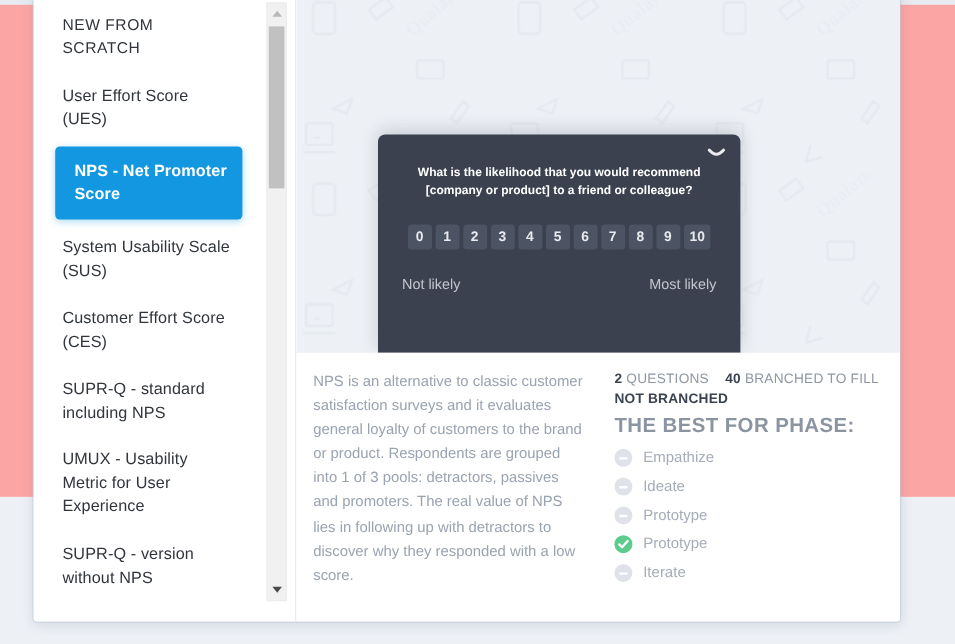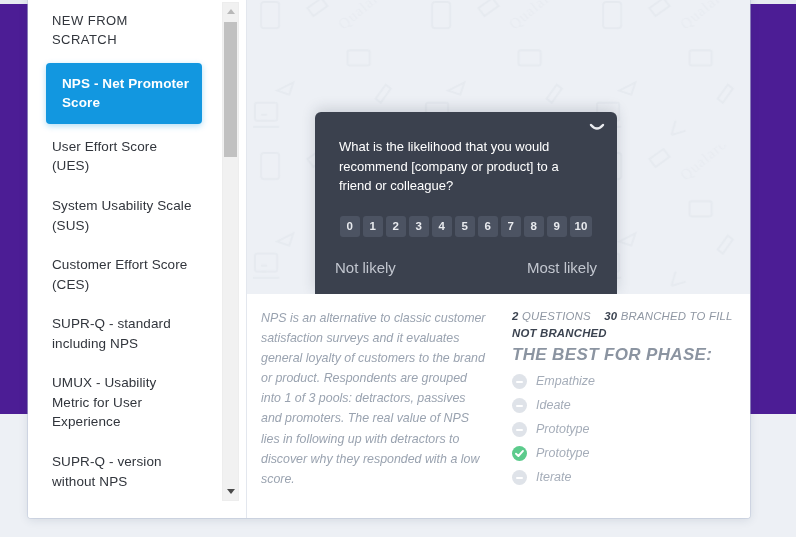--- a/index.html
+++ b/index.html
@@ -7,21 +7,21 @@
     width: 796px; height: 537px;
     overflow: hidden;
     background: #edf0f5;
     font-family: "Liberation Sans", sans-serif;
   }
 
   
   #page {
     position: relative;
     width: 796px; height: 414px;
-    background: #4c1d95;
+    background: #fca5a5;
   }
   #page:before{
     content:"";
     position:absolute; left:0; right:0; top:0; height:4px;
     background:#e7ebf1;
   }
 
   
   #modal {
     position: absolute;
@@ -127,23 +127,24 @@
     box-shadow: 0 -3px 14px rgba(40,50,70,.18);
     padding: 14px 18px 0 18px;
   }
   #collapse-icon {
     position: absolute; right: 12px; top: 10px;
     width: 16px; height: 12px; cursor: pointer;
   }
   #survey-q {
     margin-top: 11px;
     color: #ffffff;
-    font-size: 13px;
-    font-weight: normal;
+    font-size: 10px;
+    font-weight: bold;
     line-height: 1.5;
+    text-align: center;
     padding: 0 6px;
   }
   #scale {
     margin-top: 20px;
     display: flex;
     justify-content: center;
     gap: 3px;
   }
   .scale-btn {
     min-width: 20px;
@@ -155,29 +156,28 @@
     font-weight: bold;
     display: flex; align-items: center; justify-content: center;
     padding: 0 5px;
     cursor: pointer;
   }
   #anchors {
     margin-top: 22px;
     display: flex;
     justify-content: space-between;
     color: #c2c6cf;
-    font-size: 15px;
+    font-size: 12px;
     padding: 0 2px;
   }
 
   
   #info {
     display: flex;
     padding: 14px 16px 0 0;
-    font-style: italic;
   }
   #desc {
     width: 247px;
     padding: 0 8px 0 14px;
     color: #9aa3b0;
     font-size: 12.4px;
     line-height: 1.62;
   }
   #meta { padding-left: 18px; flex: 1; }
   .meta-line {
@@ -216,22 +216,22 @@
 </head>
 <body>
 
 <div id="page">
 
   <div id="modal">
 
     <div id="tpl-pane">
       <div id="tpl-list">
           <div class="tpl-item caps">NEW FROM SCRATCH</div>
+          <div class="tpl-item">User Effort Score (UES)</div>
           <div class="tpl-item active">NPS - Net Promoter Score</div>
-          <div class="tpl-item">User Effort Score (UES)</div>
           <div class="tpl-item">System Usability Scale (SUS)</div>
           <div class="tpl-item">Customer Effort Score (CES)</div>
           <div class="tpl-item">SUPR-Q - standard including NPS</div>
           <div class="tpl-item">UMUX - Usability Metric for User Experience</div>
           <div class="tpl-item">SUPR-Q - version without NPS</div>
           <div class="tpl-item">UMUX-Lite (5-point Likert) - Usability Metric for User Experience Lite</div>
         </div>
 
       <div id="tpl-scroll">
         <div id="sb-up">
@@ -295,21 +295,21 @@
       </div>
 
       <div id="info">
         <div id="desc">NPS is an alternative to classic customer satisfaction surveys and it evaluates general loyalty of customers to the brand or product. Respondents are grouped into 1 of 3 pools: detractors, passives and promoters. The real value of NPS lies in following up with detractors to discover why they responded with a low score.</div>
 
         <div id="meta">
           <div class="meta-line">
             <b>2</b>
             <span>QUESTIONS</span>
             &nbsp;&nbsp;
-            <b>30</b>
+            <b>40</b>
             <span>BRANCHED TO FILL</span>
           </div>
           <div class="meta-line meta-strong">NOT BRANCHED</div>
 
           <div id="phase-title">THE BEST FOR PHASE:</div>
           <div id="phase-list">
               <div class="phase-row">
                 <span class="phase-dot">
                   <span class="dash"></span>
                 </span>

